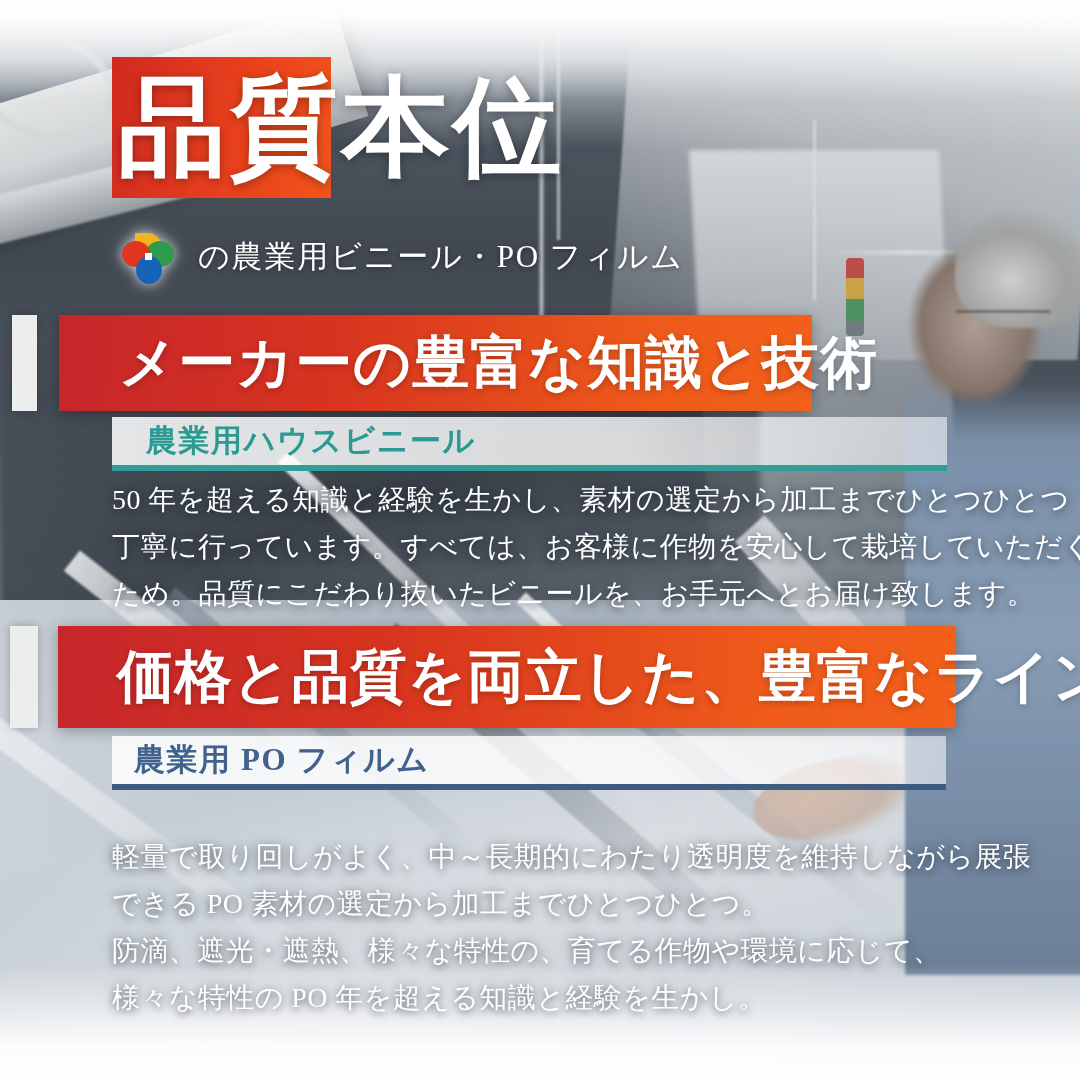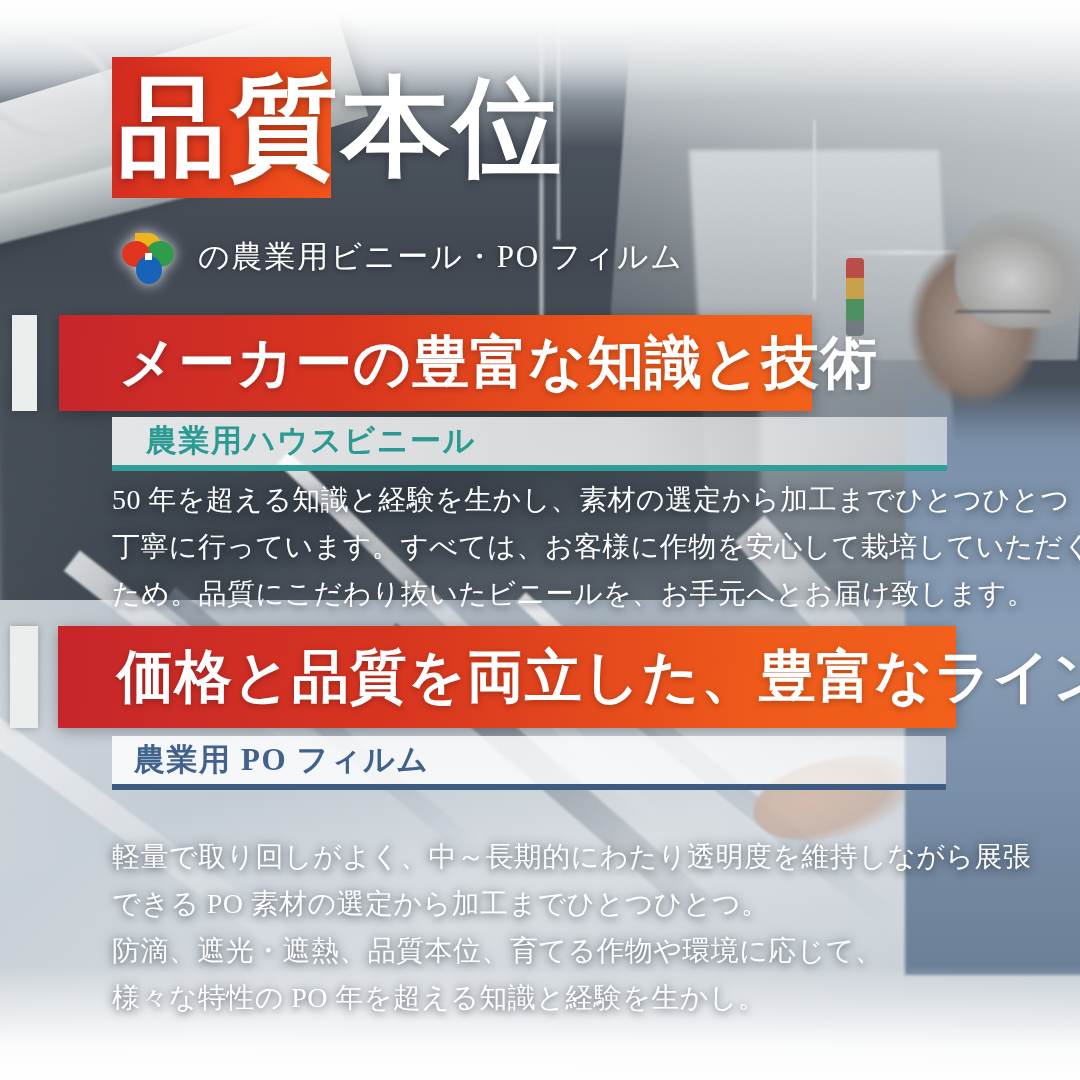--- a/index.html
+++ b/index.html
@@ -327,18 +327,18 @@
       </div>
     </div>
 
     <div class="subband" id="subband2">
       <span class="label">農業用 PO フィルム</span>
     </div>
 
     <div class="body-copy" id="copy2">
       <p>軽量で取り回しがよく、中～長期的にわたり透明度を維持しながら展張</p>
       <p>できる PO 素材の選定から加工までひとつひとつ。</p>
-      <p>防滴、遮光・遮熱、品質本位、育てる作物や環境に応じて、</p>
+      <p>防滴、遮光・遮熱、様々な特性の、育てる作物や環境に応じて、</p>
       <p>様々な特性の PO 年を超える知識と経験を生かし。</p>
     </div>
 
   </div>
 </div>
 
 </body></html>

